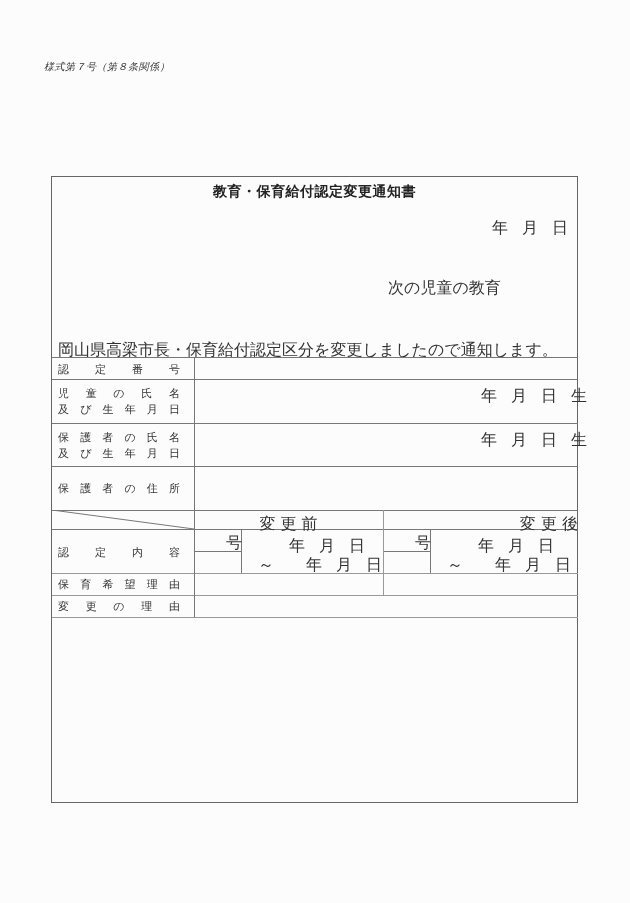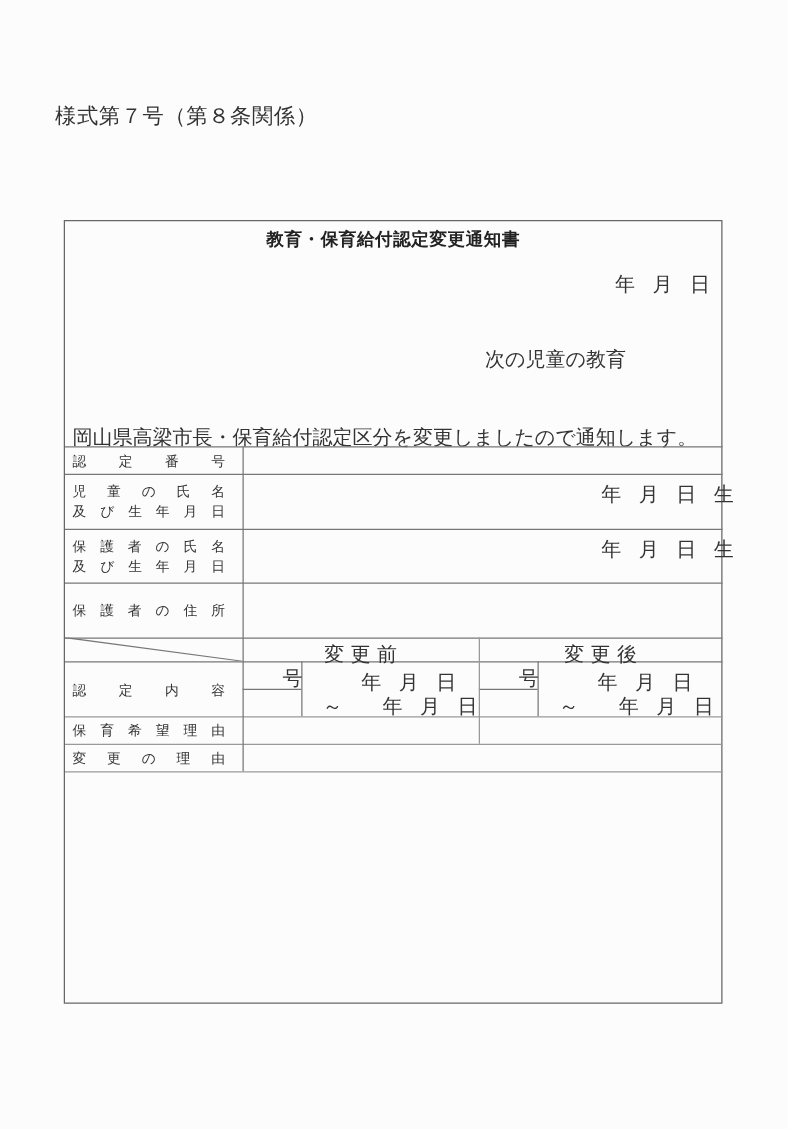--- a/index.html
+++ b/index.html
@@ -5,21 +5,21 @@
   html, body { margin: 0; padding: 0; }
   body {
     width: 630px; height: 903px;
     background: #fcfcfc;
     position: relative;
     font-family: "DejaVu Serif", "Liberation Serif", serif;
     color: #333;
     overflow: hidden;
   }
   .abs { position: absolute; }
-  .form-id { left: 44px; top: 81px; font-size: 17px; letter-spacing: 0.5px; color: #333; }
+  .form-id { left: 44px; top: 60px; font-size: 10px; letter-spacing: 0.5px; color: #333; font-style: italic; }
   .box {
     left: 51px; top: 176px; width: 527px; height: 627px;
     border: 1.5px solid #666;
     box-sizing: border-box;
   }
   .hline { position: absolute; height: 0; border-top: 1px solid #777; }
   .hline.light { border-top-color: #999; }
   .vline { position: absolute; width: 0; border-left: 1px solid #777; }
   .vline.light { border-left-color: #999; }
   .title {
@@ -130,21 +130,21 @@
   <span>保</span>
     <span>護</span>
     <span>者</span>
     <span>の</span>
     <span>住</span>
     <span>所</span>
 </div>
 <div class="abs" style="left:195px; top:467px; width:383px; height:43px;"></div>
 
 <div class="abs txt" style="left:194px; width:189px; top:514px; text-align:center;">変 更 前</div>
-<div class="abs txt" style="left:383px; width:195px; top:514px; text-align:center;">変 更 後</div>
+<div class="abs txt" style="left:383px; width:195px; top:514px; text-align:right;">変 更 後</div>
 
 <div class="lbl" style="top:545px;">
   <span>認</span>
     <span>定</span>
     <span>内</span>
     <span>容</span>
 </div>
 
 <div class="abs txt" style="left:226px; top:533px;">号</div>
 <div class="abs" style="left:195px; top:530px; width:46px; height:43px;"></div>

